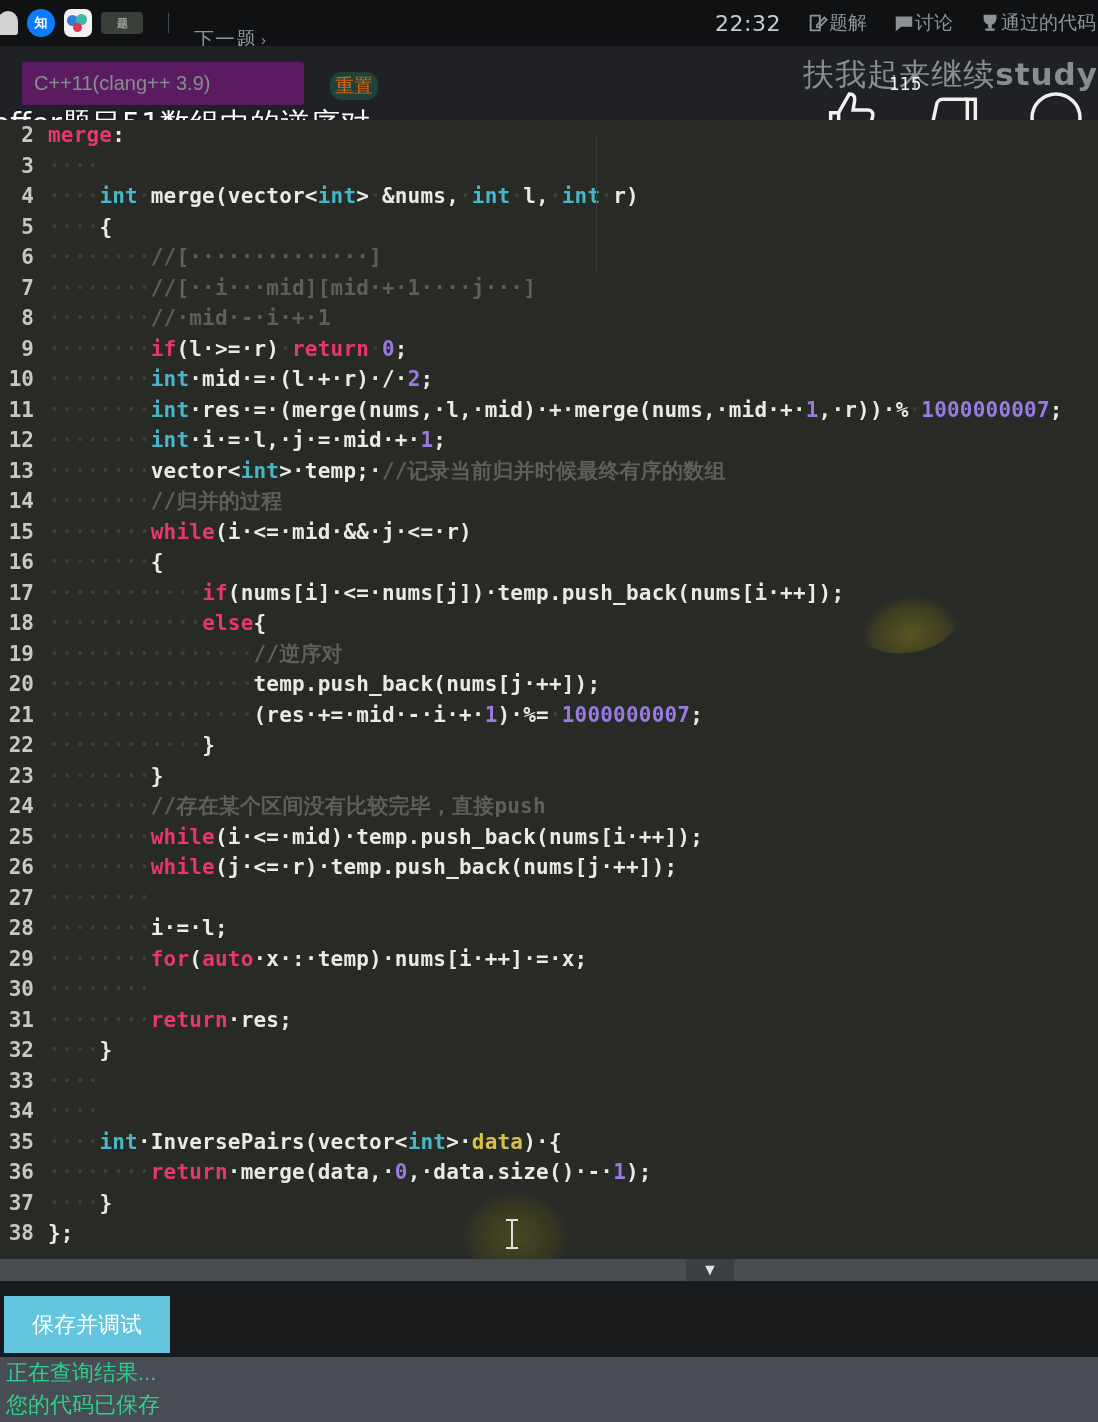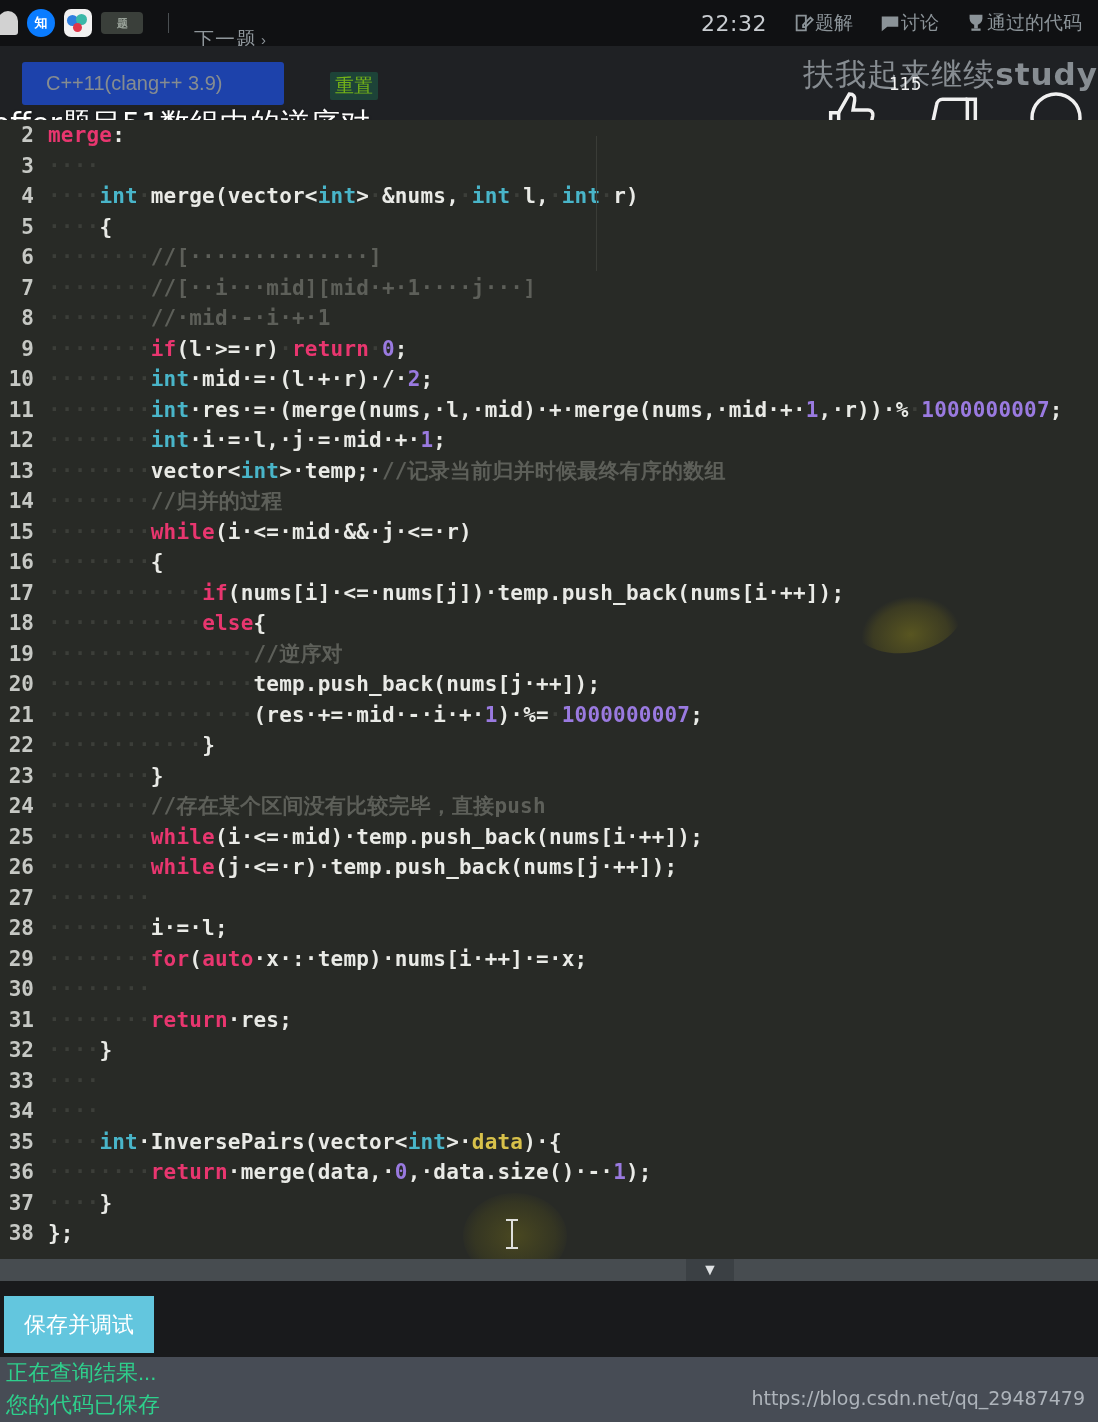--- a/index.html
+++ b/index.html
@@ -32,43 +32,43 @@
   .ic-cloud .d2 { width: 11px; height: 11px; background:#3bb8a8; left:12px; top:5px; }
   .ic-cloud .d3 { width: 9px;  height: 9px;  background:#e0374a; left:9px;  top:14px; }
   .ic-app3 { background: #3a3f3a; color: #9aa39a; font-size: 11px;
              letter-spacing: -1px; border-radius: 4px; width: 42px; height: 22px;
              font-family: "DejaVu Sans", sans-serif; }
   .sb-div { width: 1px; height: 20px; background: #4a4f52; margin: 0 16px; }
   .sb-next { color: #8f969b; font-size: 20px; letter-spacing: 1px;
              display: flex; align-items: center; gap: 4px; margin-top: 32px; }
   .sb-next .chev { font-size: 15px; }
   .sb-right { margin-left: auto; display: flex; align-items: center;
-              gap: 26px; padding-right: 16px; }
+              gap: 26px; padding-right: 2px; }
   .sb-time { color: #c9cdd1; font-size: 22px; font-family: "DejaVu Sans", sans-serif;
              letter-spacing: .5px; }
   .sb-item { display: flex; align-items: center; 
              color: #8b9398; font-size: 19px; }
   .sb-item svg { display: block; }
 
   
   .subheader {
     position: absolute; left: 0; top: 46px; width: 1098px; height: 74px;
     background: #1f2124;
   }
   .lang-select {
     position: absolute; left: 22px; top: 16px;
-    width: 262px; height: 43px; background: #1d4ed8;
+    width: 282px; height: 43px; background: #701a75;
     border-radius: 3px; color: #a9b0b5; font-size: 20px;
-    display: flex; align-items: center; padding-left: 24px;
+    display: flex; align-items: center; padding-left: 12px;
     opacity: .75;
   }
   .reset-chip {
     position: absolute; left: 330px; top: 26px;
-    color: #84cc16; font-size: 19px; background: #1d4a3c;
-    padding: 1px 5px; border-radius: 2px; opacity: .85;
+    color: #f97316; font-size: 19px; background: #1d4a3c;
+    padding: 1px 5px; border-radius: 12px; opacity: .85;
   }
   .promo {
     position: absolute; right: 0px; top: 8px;
     color: #9aa0a6; font-size: 31px; white-space: nowrap; opacity: .85;
     letter-spacing: 1px;
   }
   .promo .en { font-family: "DejaVu Sans", sans-serif; font-weight: bold; }
   .vote-wrap { position: absolute; right: 56px; top: 40px;
                display: flex; align-items: flex-start; gap: 38px; }
   .vote { position: relative; }
@@ -148,21 +148,21 @@
     color: #dfe2e4; font-size: 16px; line-height: 1;
   }
 
   
   .bottom {
     position: absolute; left: 0; top: 1281px; width: 1098px; height: 141px;
     background: #191a1c;
   }
   .btn-save {
     position: absolute; left: 4px; top: 15px;
-    width: 150px; height: 57px; background: #63c6de;
+    width: 166px; height: 57px; background: #63c6de;
     color: #ffffff; font-size: 22px;
     display: flex; align-items: center; justify-content: center;
     border: none; cursor: pointer; font-family: "Liberation Sans", sans-serif;
   }
   .result-pane {
     position: absolute; left: 0; top: 76px; width: 1098px; height: 65px;
     background: #474c55;
   }
   .res-line { color: #2ecf8c; font-size: 22px; padding-left: 6px;
               line-height: 1.45; }
@@ -427,16 +427,15 @@
   <div class="splitter">
     <div class="handle">▼</div>
   </div>
 
   <div class="bottom">
     <button class="btn-save">保存并调试</button>
     <div class="result-pane">
       <div class="res-line">正在查询结果...</div>
       <div class="res-line">您的代码已保存</div>
     </div>
-    <div class="watermark">https://blog.csdn.net/qq_29487479</div>
   </div>
 
 </div>
 
 </body></html>

